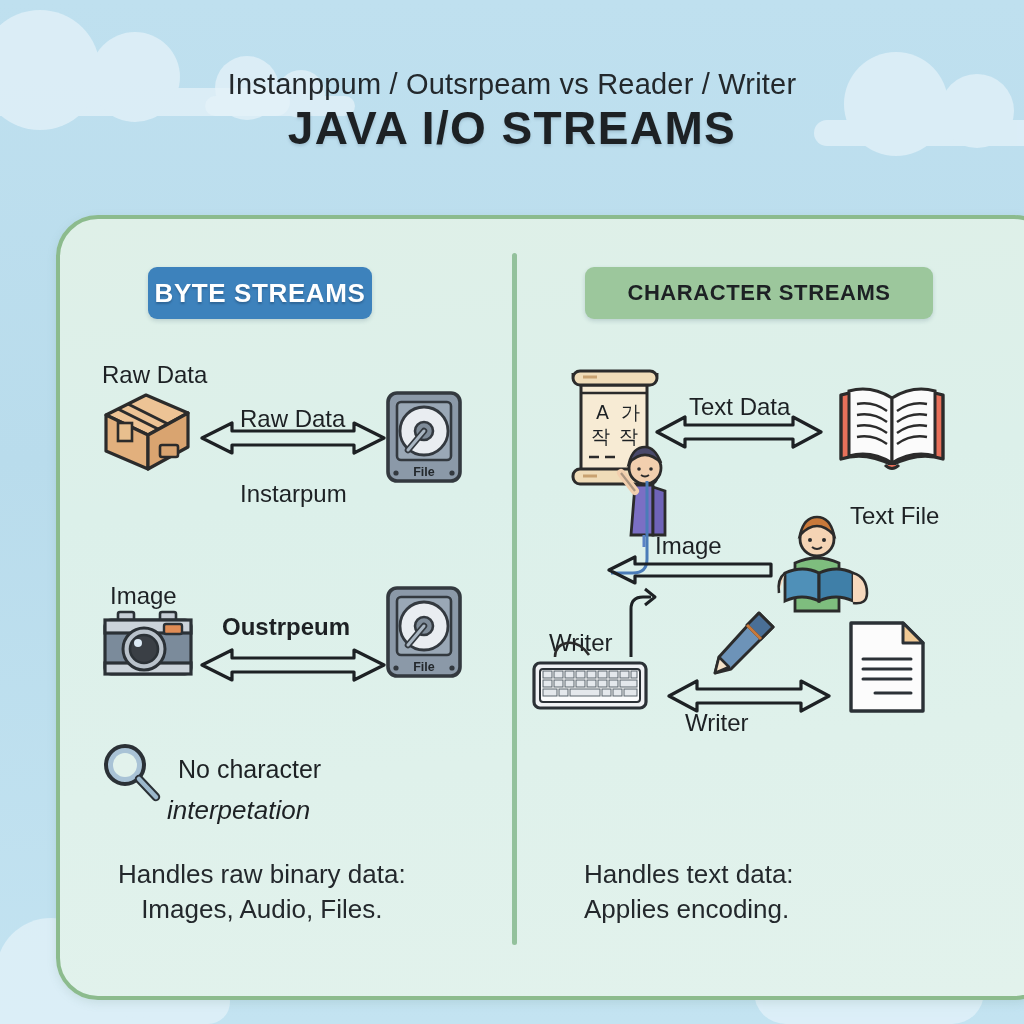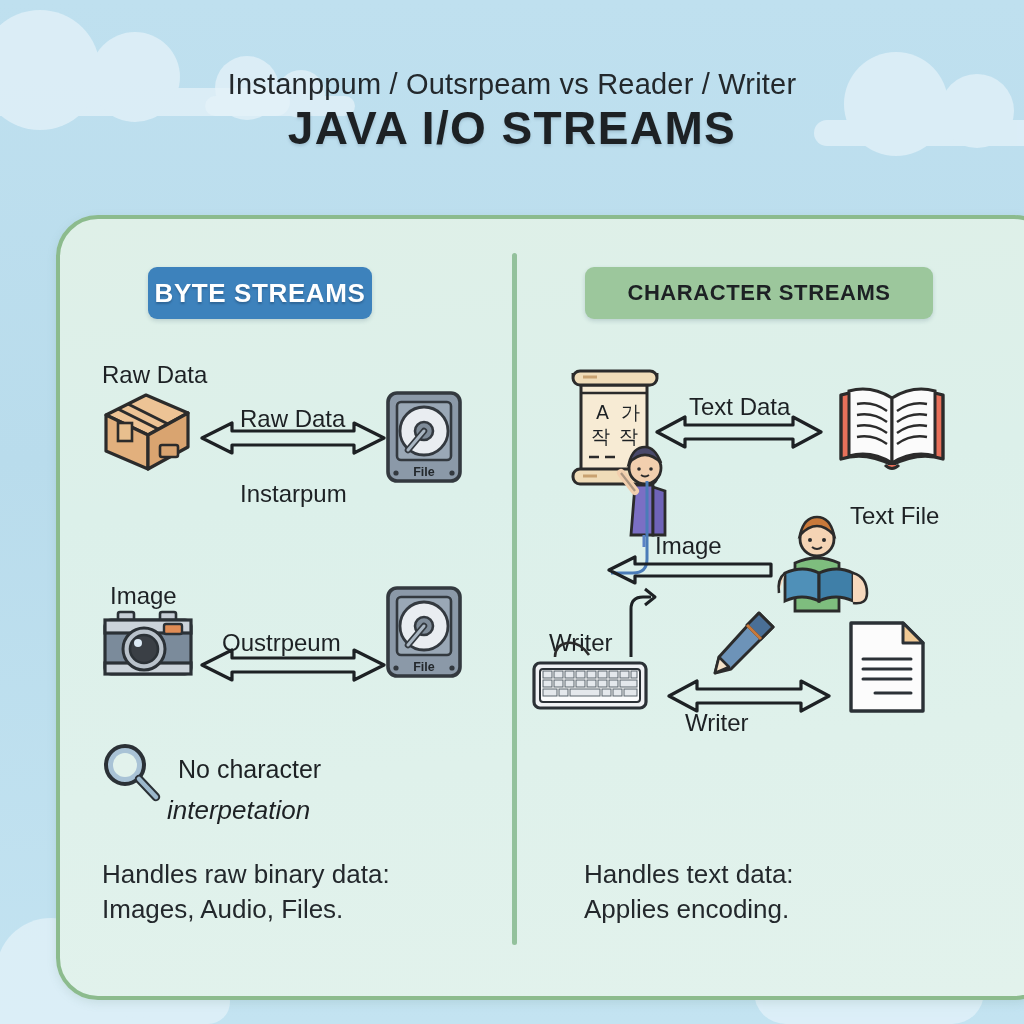--- a/index.html
+++ b/index.html
@@ -167,21 +167,21 @@
         <rect x="5" y="13" width="86" height="54" rx="6" fill="#7b8b9b" stroke="#2b3136" stroke-width="3.2"></rect>
         <rect x="5" y="13" width="86" height="13" fill="#cbd3da" stroke="#2b3136" stroke-width="3.2"></rect>
         <rect x="5" y="56" width="86" height="11" fill="#cbd3da" stroke="#2b3136" stroke-width="3.2"></rect>
         <rect x="64" y="17" width="18" height="10" rx="2" fill="#e08c55" stroke="#2b3136" stroke-width="2.4"></rect>
         <circle cx="44" cy="42" r="21" fill="#b9c2cb" stroke="#2b3136" stroke-width="3"></circle>
         <circle cx="44" cy="42" r="14" fill="#3a3f45" stroke="#2b3136" stroke-width="2.6"></circle>
         <circle cx="38" cy="36" r="4" fill="#dceaf5"></circle>
       </svg>
     </div>
 
-    <div class="lbl" style="left:162px; top:392px;">Oustrpeum</div>
+    <div class="lbl" style="left:162px; top:376px;font-weight:bold;">Oustrpeum</div>
 
     <div class="arrow-dbl" style="left:138px; top:425px;">
       <svg width="190" height="42" viewBox="0 0 190 42">
         <path d="M34,6 L34,14 L156,14 L156,6 L186,21 L156,36 L156,28 L34,28 L34,36 L4,21 Z" fill="none" stroke="#1d2124" stroke-width="3.2" stroke-linejoin="round"></path>
       </svg>
     </div>
 
     <div class="icon hdd" style="left:324px; top:365px;">
       <svg width="80" height="96" viewBox="0 0 80 96">
         <rect x="4" y="4" width="72" height="88" rx="9" fill="#8b99a8" stroke="#33393f" stroke-width="3.6"></rect>
@@ -200,21 +200,21 @@
       <svg width="66" height="66" viewBox="0 0 66 66">
         <circle cx="27" cy="26" r="19" fill="#a9c3d6" stroke="#2b3136" stroke-width="4"></circle>
         <circle cx="27" cy="26" r="12" fill="#e2f2ec"></circle>
         <path d="M41,40 L58,58" stroke="#2b3136" stroke-width="8.5" stroke-linecap="round"></path>
         <path d="M41,40 L58,58" stroke="#9cb8cc" stroke-width="4.5" stroke-linecap="round"></path>
       </svg>
     </div>
     <div class="lbl" style="left:118px; top:518px; font-size:25px;">No character</div>
     <div class="lbl" style="left:107px; top:558px; font-size:26px;font-style:italic;">interpetation</div>
 
-    <div class="caption" style="left:42px; top:638px;">Handles raw binary data:
+    <div class="caption" style="left:58px; top:638px;text-align:center;">Handles raw binary data:
 Images, Audio, Files.</div>
   </div>
 
   <div class="col" id="col-char">
 
     <div class="badge" id="badge-char">CHARACTER STREAMS</div>
 
     <div class="icon" style="left:46px; top:146px;">
       <svg width="104" height="130" viewBox="0 0 104 130">
         <rect x="18" y="16" width="66" height="94" fill="#f7ebd4" stroke="#2b2b2b" stroke-width="3"></rect>

